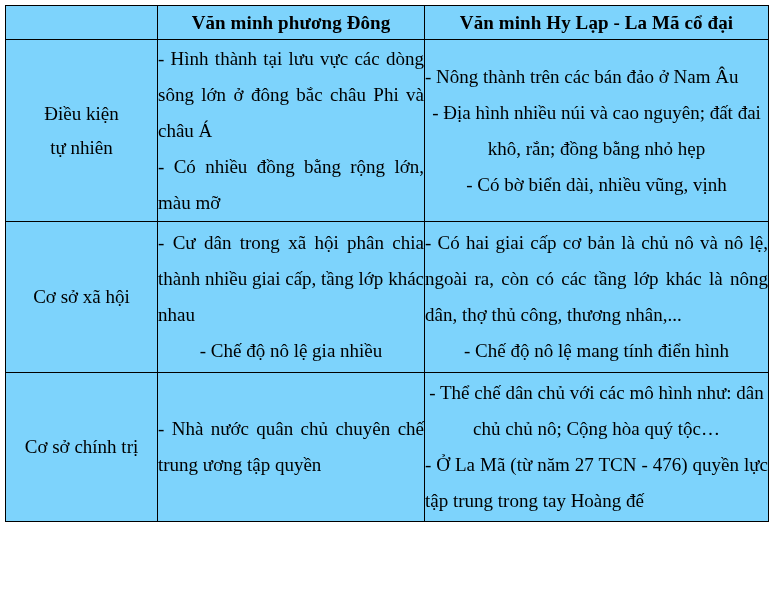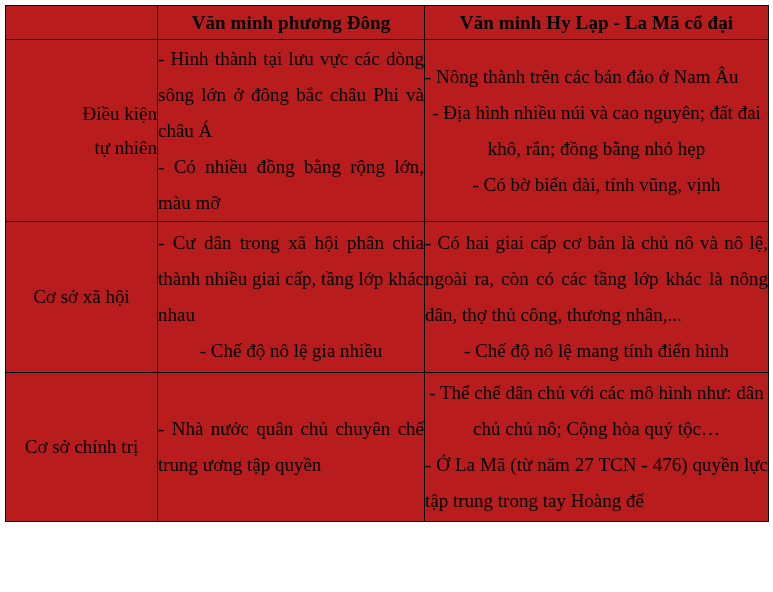--- a/index.html
+++ b/index.html
@@ -30,21 +30,21 @@
     border-collapse: collapse;
     table-layout: fixed;
     background: #ffffff;
   }
 
   table.compare td,
   table.compare th {
     border: 1px solid #000000;
     vertical-align: middle;
     padding: 0;
-    background: #b91c1c;
+    background: #7dd3fc;
   }
 
   col.c-label { width: 152px; }
   col.c-east  { width: 267px; }
   col.c-west  { width: 344px; }
 
   
   .hdr-blank {
     height: 33px;
   }
@@ -81,21 +81,21 @@
     text-align: justify;
     text-align-last: left;
     -webkit-hyphens: none;
     hyphens: none;
   }
   .content-cell p.left {
     text-align: center;
   }
 
   
-  .row-nature  .label-cell { height: 181px; text-align: right; }
+  .row-nature  .label-cell { height: 181px; }
   .row-economy .label-cell { height: 71px; }
   .row-social  .label-cell { height: 150px; }
   .row-politic .label-cell { height: 148px; }
 </style>
 </head>
 <body>
 
 <div class="sheet">
 
   <table class="compare">
@@ -120,21 +120,21 @@
           <span class="lbl-line">Điều kiện</span>
           <span class="lbl-line">tự nhiên</span>
         </td>
         <td class="content-cell">
           <p class="just">- Hình thành tại lưu vực các dòng sông lớn ở đông bắc châu Phi và châu Á</p>
           <p class="just">- Có nhiều đồng bằng rộng lớn, màu mỡ</p>
         </td>
         <td class="content-cell">
           <p class="just">- Nông thành trên các bán đảo ở Nam Âu</p>
           <p class="left">- Địa hình nhiều núi và cao nguyên; đất đai khô, rắn; đồng bằng nhỏ hẹp</p>
-          <p class="left">- Có bờ biển dài, tính vũng, vịnh</p>
+          <p class="left">- Có bờ biển dài, nhiều vũng, vịnh</p>
         </td>
       </tr>
 
 
       <tr class="row-social">
         <td class="label-cell">
           <span class="lbl-line">Cơ sở xã hội</span>
         </td>
         <td class="content-cell">
           <p class="just">- Cư dân trong xã hội phân chia thành nhiều giai cấp, tầng lớp khác nhau</p>

